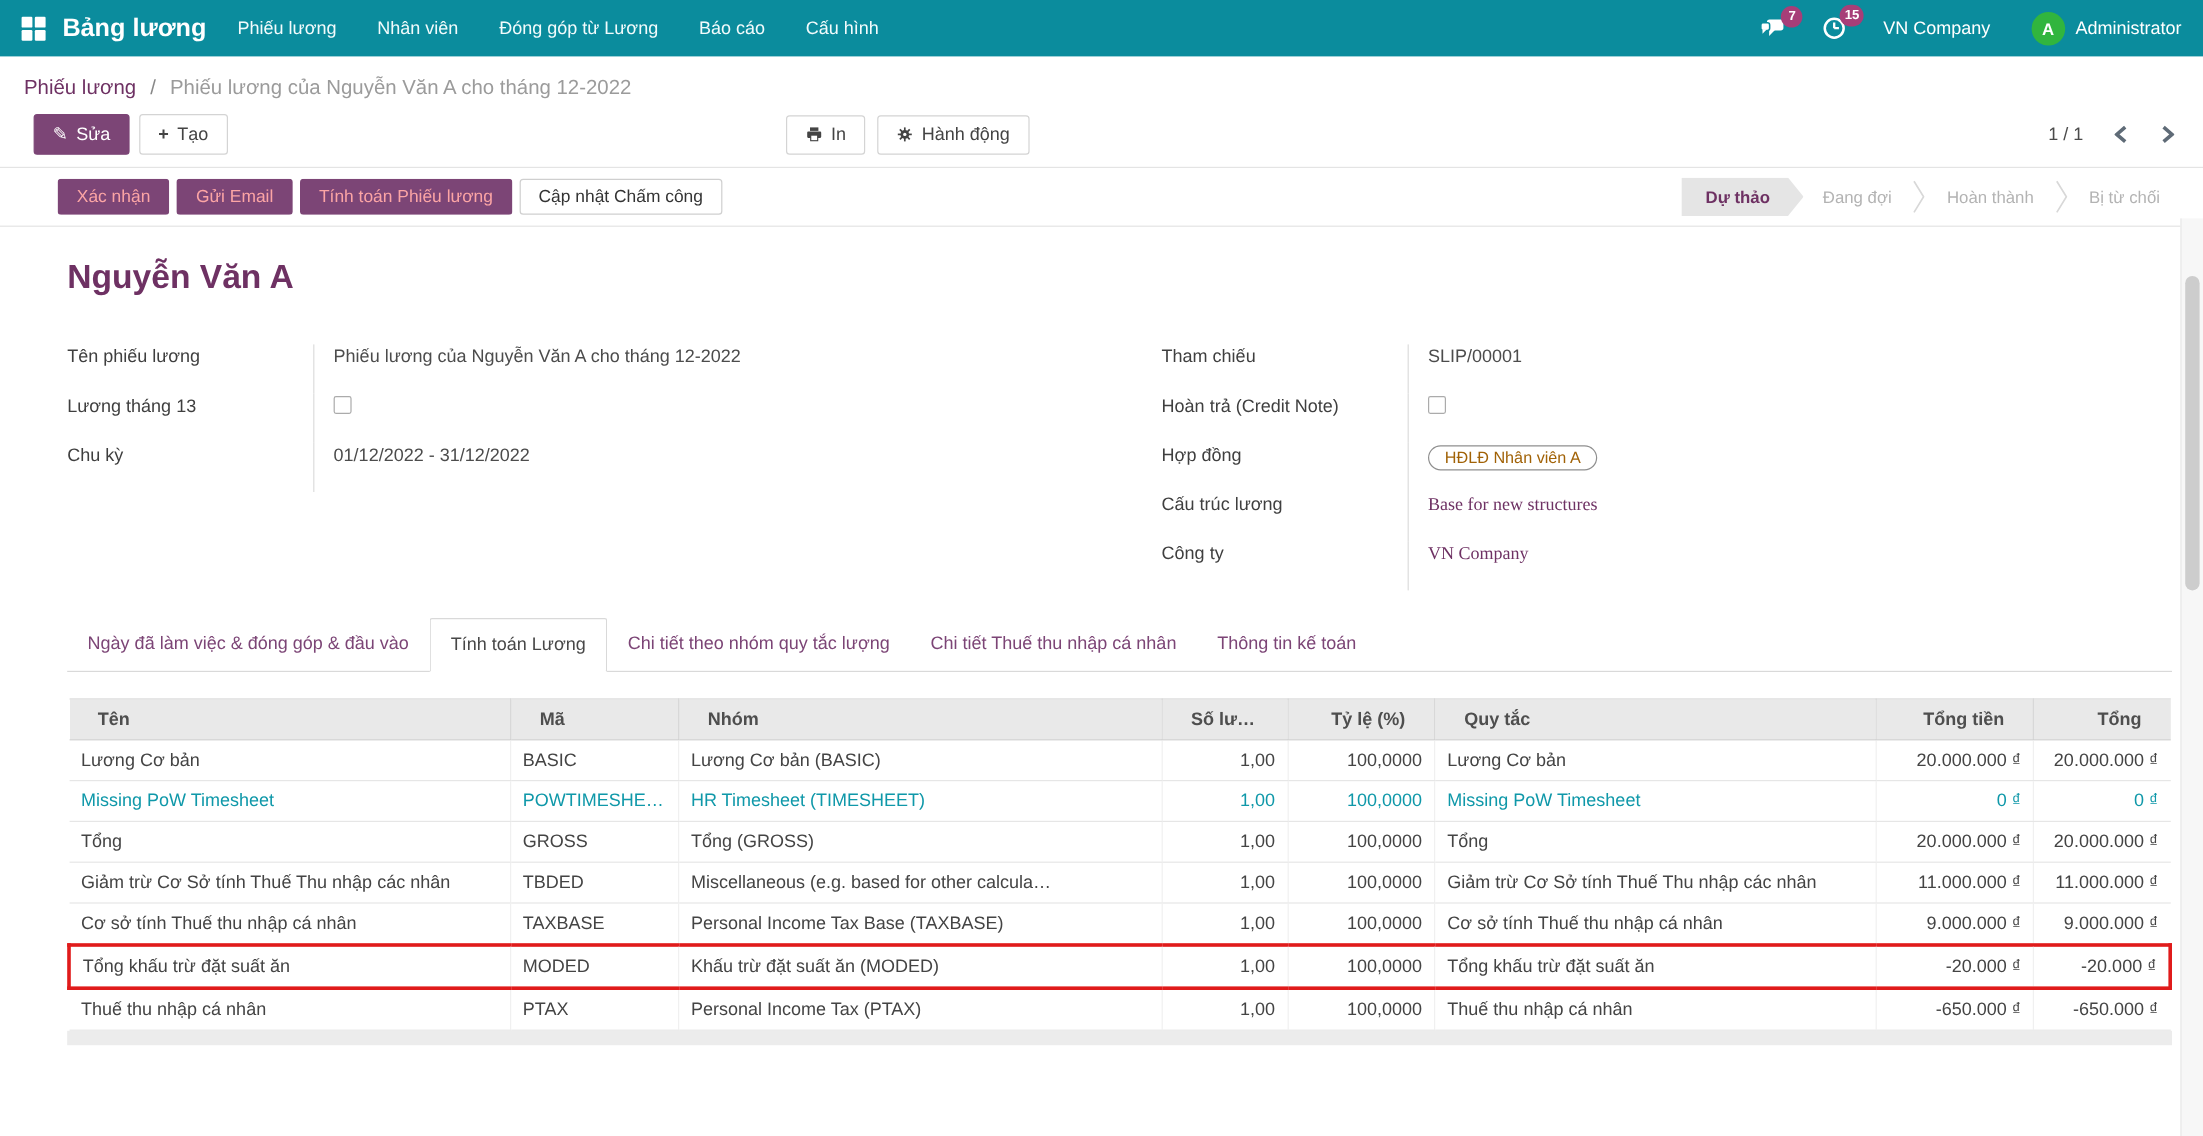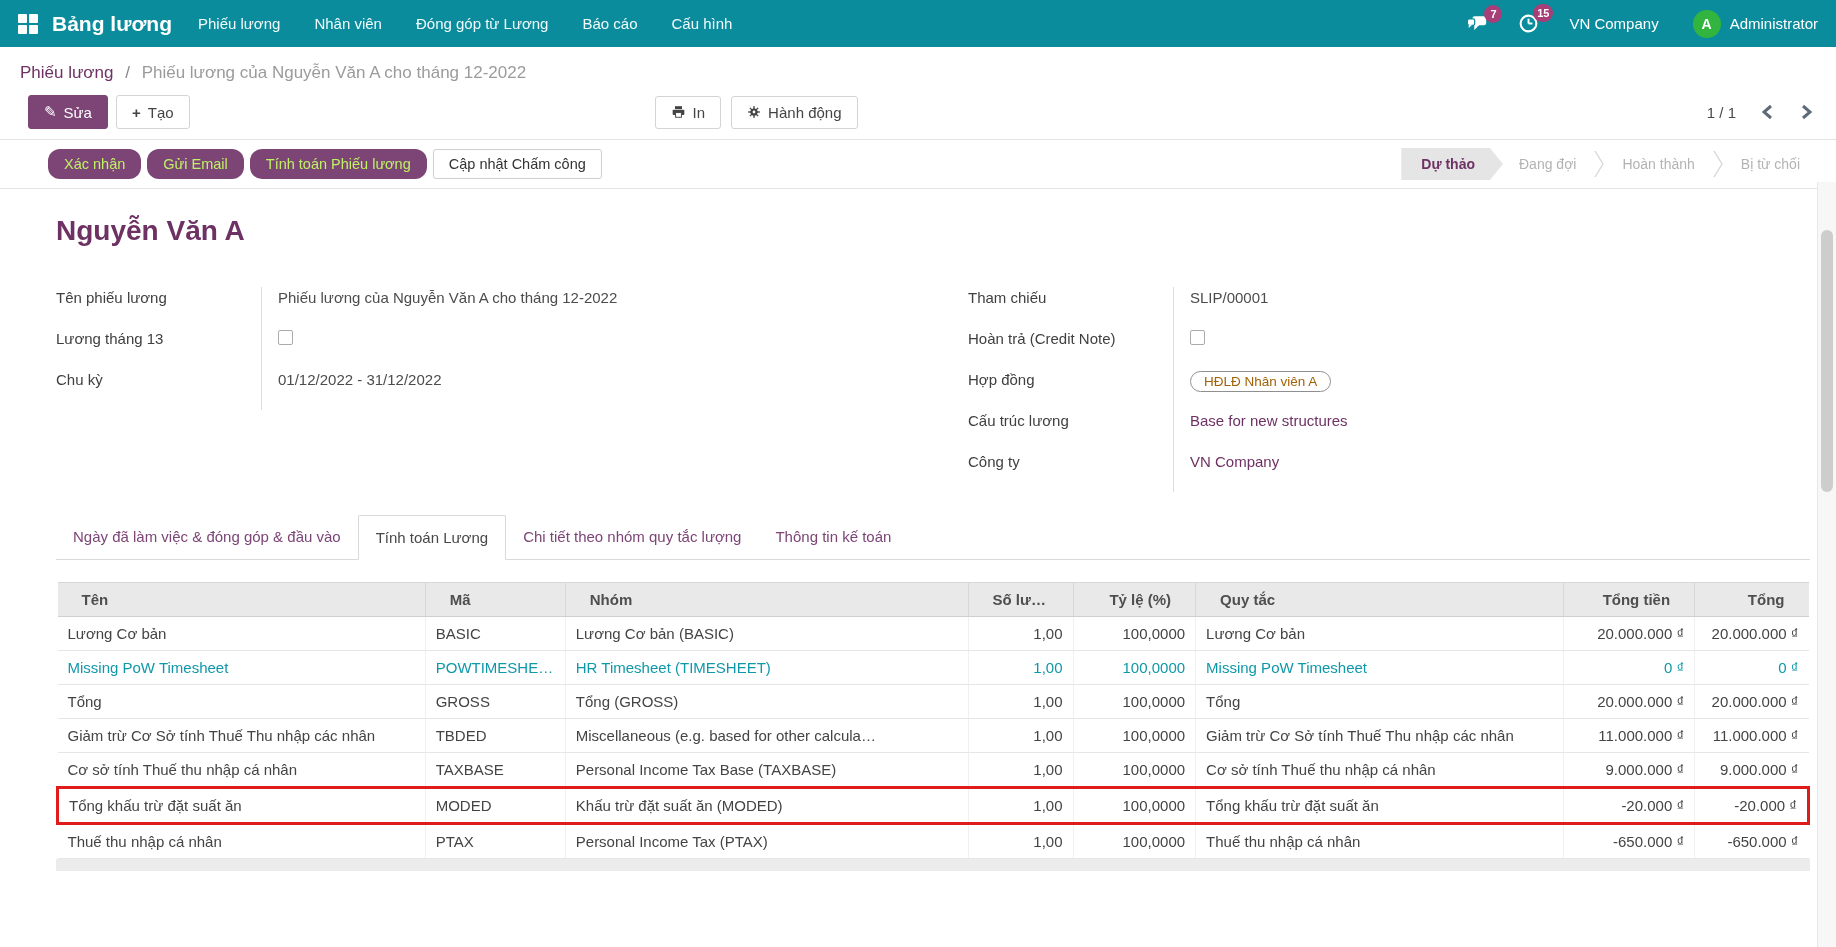--- a/index.html
+++ b/index.html
@@ -46,39 +46,39 @@
   .pager-arrows { display:flex; gap:28px; align-items:center; }
   .pager-btn { cursor:pointer; display:flex; }
 
   
   .statusbar {
     border-top:1px solid #e4e4e4; border-bottom:1px solid #e4e4e4;
     display:flex; align-items:center; padding:8px 20px 8px 48px; background:#fff;
   }
   .sb-buttons { display:flex; gap:6px; }
   .sb-btn { font-size:14.5px; padding:6px 15px; border-radius:3px; cursor:pointer; border:1px solid transparent; white-space:nowrap; }
-  .sb-btn.primary { background:#7C4576; color:#bef264;border-radius:12px; }
+  .sb-btn.primary { background:#7C4576; color:#fca5a5; }
   .sb-btn.secondary { background:#fff; color:#333; border-color:#cfcfcf; }
   .pipeline { margin-left:auto; display:flex; align-items:center; }
   .state-item { font-size:14px; color:#b3b3b3; padding:8px 16px; cursor:pointer; white-space:nowrap; }
   .state-item.active {
     background:#e5e5e5; color:#6E3163; font-weight:bold; padding:8px 28px 8px 20px;
     clip-path:polygon(0 0, calc(100% - 13px) 0, 100% 50%, calc(100% - 13px) 100%, 0 100%);
     margin-left:25px;
   }
   .state-chev { display:flex; margin:0 2px; }
 
   
   .sheet { padding:26px 26px 0 56px; }
   .form-title { color:#6E3163; font-size:28px; font-weight:bold; margin-bottom:40px; }
   .field-groups { display:grid; grid-template-columns:1fr 1fr; column-gap:70px; margin-bottom:22px; }
   .fgroup { display:grid; grid-template-columns:205px 1fr; align-content:start; }
   .frow-label { font-weight:normal; color:#3f3f3f; font-size:15px; height:41px; padding-top:2px; }
   .frow-value { font-size:15px; color:#4c4c4c; height:41px; padding:2px 0 0 16px; border-left:1px solid #dcdcdc; }
-  .link-purple { color:#6E3163; cursor:pointer; }
+  .link-purple { color:#6E3163; cursor:pointer;font-family:Liberation Serif, serif; }
   .checkbox { display:inline-block; width:15px; height:15px; border:1px solid #ababab; border-radius:2px; background:#fff; cursor:pointer; }
   .tag-pill { display:inline-block; border:1px solid #8f8f8f; border-radius:13px; padding:2px 13px; font-size:13.5px; color:#a16207; cursor:pointer; }
 
   
   .tabs { display:flex; border-bottom:1px solid #d9d9d9; margin-top:14px; }
   .tab { font-size:15px; color:#7C4576; padding:13px 17px; cursor:pointer; white-space:nowrap; position:relative; top:1px; }
   .tab.active {
     color:#484848; background:#fff; border:1px solid #d9d9d9; border-bottom:1px solid #fff; border-radius:2px 2px 0 0;
   }
 
@@ -262,20 +262,21 @@
         <div class="frow-value"><span class="link-purple">Base for new structures</span></div>
         <div class="frow-label">Công ty</div>
         <div class="frow-value"><span class="link-purple">VN Company</span></div>
       </div>
     </div>
 
     <div class="tabs">
       <div class="tab">Ngày đã làm việc &amp; đóng góp &amp; đầu vào</div>
       <div class="tab active">Tính toán Lương</div>
       <div class="tab">Chi tiết theo nhóm quy tắc lượng</div>
+      <div class="tab">Chi tiết Thuế thu nhập cá nhân</div>
       <div class="tab">Thông tin kế toán</div>
     </div>
 
     <table class="paytable">
       <colgroup>
         <col style="width:21%">
           <col style="width:8%">
           <col style="width:23%">
           <col style="width:6%">
         <col style="width:7%">

